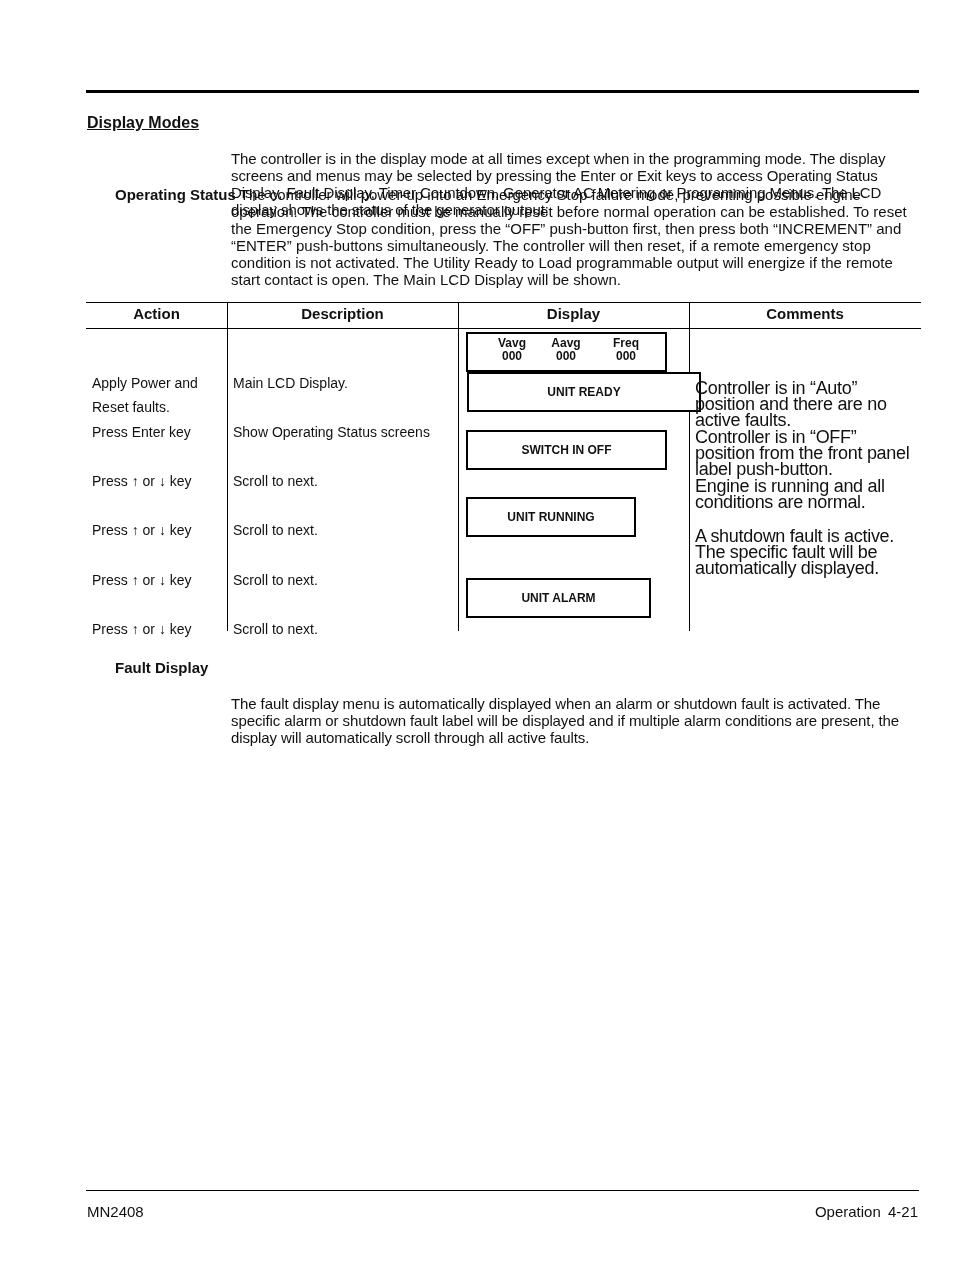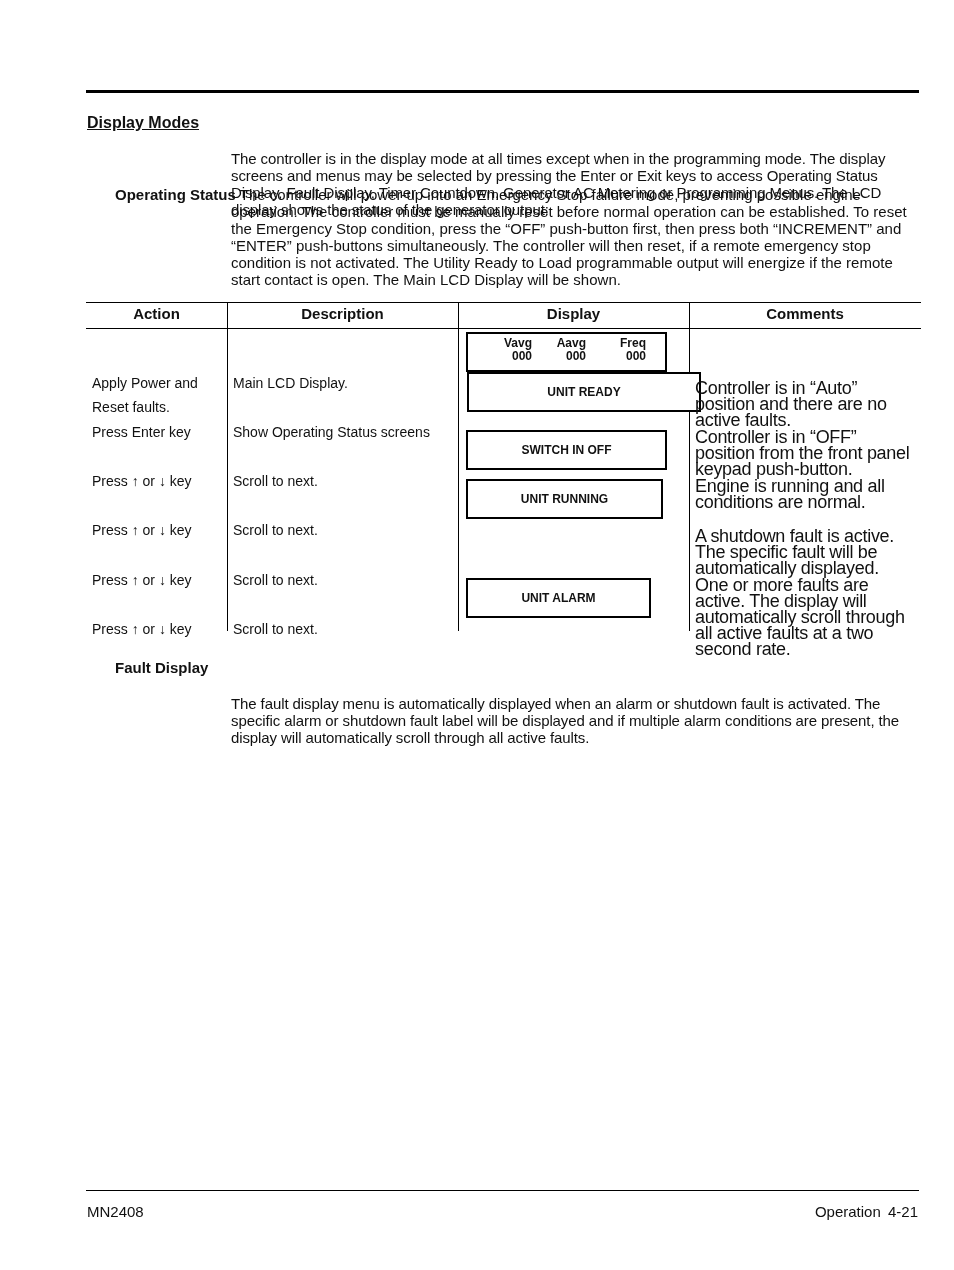--- a/index.html
+++ b/index.html
@@ -51,21 +51,21 @@
     }
     .lcd {
       position: absolute; border: 2px solid #000; background: #fff;
       display: flex; align-items: center; justify-content: center;
       font-weight: bold; font-size: 12px;
     }
     .lcd-main {
       justify-content: flex-start; padding-top: 2px;
     }
     .lcd-col {
-      position: absolute; text-align: right; font-weight: bold; font-size: 12px; line-height: 13px;
+      position: absolute; text-align: center; font-weight: bold; font-size: 12px; line-height: 13px;
     }
     .fault-label { left: 115px; top: 659px; }
     .para-fault { top: 659px; }
     .bottom-rule {
       position: absolute; left: 86px; top: 1190px; width: 833px; height: 1px; background: #000;
     }
     .footer-left { position: absolute; left: 87px; top: 1203px; font-size: 15px; }
     .footer-right { position: absolute; right: 36px; top: 1203px; font-size: 15px; word-spacing: 3px; margin-left: 30px; }
   </style>
 </head>
@@ -110,35 +110,34 @@
   </div>
 
   <div class="cell" style="left:6px;top:78px;width:130px">Press Enter key</div>
   <div class="cell" style="left:147px;top:78px;width:222px">Show Operating Status screens</div>
   <div class="lcd" style="left:381px;top:70px;width:234px;height:40px">UNIT READY</div>
   <div class="cmt" style="left:609px;top:78px">Controller is in “Auto” position and there are no active faults.</div>
 
   <div class="cell" style="left:6px;top:127px;width:130px">Press ↑ or ↓ key</div>
   <div class="cell" style="left:147px;top:127px;width:222px">Scroll to next.</div>
   <div class="lcd" style="left:380px;top:128px;width:201px;height:40px">SWITCH IN OFF</div>
-  <div class="cmt" style="left:609px;top:127px">Controller is in “OFF” position from the front panel keypad push-button.</div>
+  <div class="cmt" style="left:609px;top:127px">Controller is in “OFF” position from the front panel label push-button.</div>
 
   <div class="cell" style="left:6px;top:176px;width:130px">Press ↑ or ↓ key</div>
   <div class="cell" style="left:147px;top:176px;width:222px">Scroll to next.</div>
-  <div class="lcd" style="left:380px;top:177px;width:197px;height:40px">UNIT RUNNING</div>
+  <div class="lcd" style="left:380px;top:195px;width:170px;height:40px">UNIT RUNNING</div>
   <div class="cmt" style="left:609px;top:176px">Engine is running and all conditions are normal.</div>
 
   <div class="cell" style="left:6px;top:226px;width:130px">Press ↑ or ↓ key</div>
   <div class="cell" style="left:147px;top:226px;width:222px">Scroll to next.</div>
   <div class="cmt" style="left:609px;top:226px">A shutdown fault is active. The specific fault will be automatically displayed.</div>
 
   <div class="cell" style="left:6px;top:275px;width:130px">Press ↑ or ↓ key</div>
   <div class="cell" style="left:147px;top:275px;width:222px">Scroll to next.</div>
   <div class="lcd" style="left:380px;top:276px;width:185px;height:40px">UNIT ALARM</div>
-  <div class="cmt" style="left:609px;top:275px">One or more faults are active. The display will automatically scroll through all active faults at a two second rate.</div>
 </div>
 
 <div class="sub-label fault-label">Fault Display</div>
 <div class="para para-fault">The fault display menu is automatically displayed when an alarm or shutdown fault is activated. The specific alarm or shutdown fault label will be displayed and if multiple alarm conditions are present, the display will automatically scroll through all active faults.</div>
 
 <div class="bottom-rule"></div>
 <div class="footer-left">MN2408</div>
 <div class="footer-right">Operation  4-21</div>
 
 </body></html>

